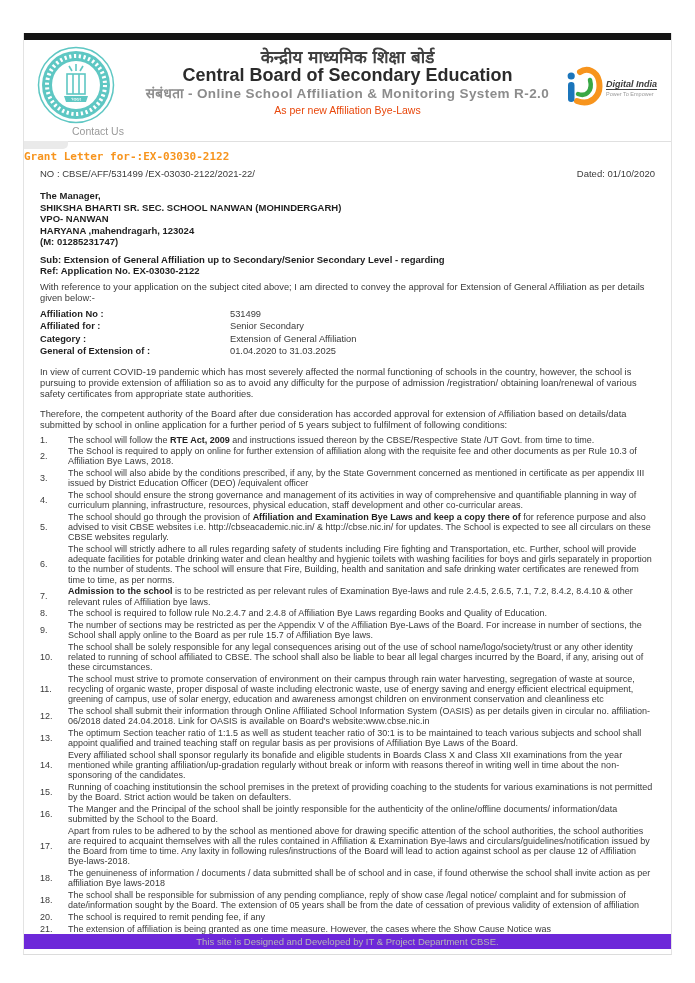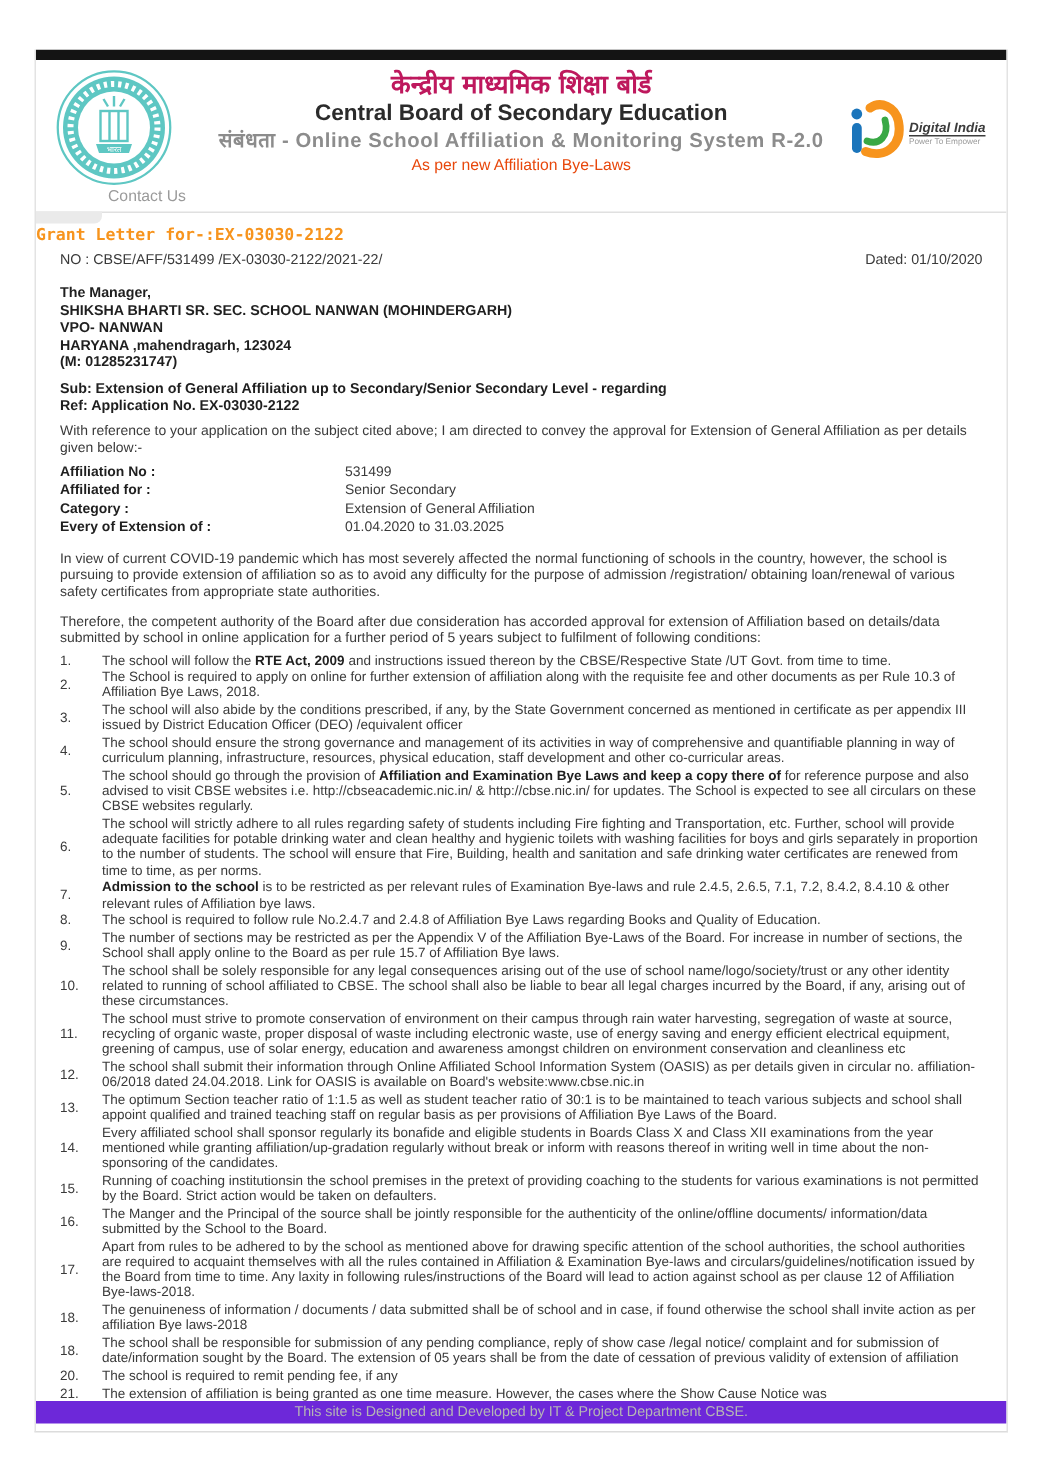--- a/index.html
+++ b/index.html
@@ -6,22 +6,22 @@
   html,body { width:695px; height:983px; background:#ffffff; font-family:"Liberation Sans", sans-serif; position:relative; }
   .doc {
     position:absolute; left:23px; top:33px; width:649px; height:922px;
     background:#fff; overflow:hidden;
     border-left:1px solid #e3e3e3; border-right:1px solid #e3e3e3; border-bottom:1px solid #dcdcdc;
   }
   .topbar { height:7px; background:#141414; }
   .header { position:relative; height:82px; }
   .cbse-logo { position:absolute; left:13px; top:6px; width:78px; height:78px; }
   .titles { text-align:center; padding-top:8px; }
-  .title-hi { font-size:17px; font-weight:bold; color:#be185d; font-family:"DejaVu Sans", sans-serif; line-height:19px; }
-  .title-en { font-size:15px; font-weight:bold; color:#2b2b2b; line-height:17px; }
+  .title-hi { font-size:17px; font-weight:bold; color:#404040; font-family:"DejaVu Sans", sans-serif; line-height:19px; }
+  .title-en { font-size:18px; font-weight:bold; color:#2b2b2b; line-height:17px; }
   .subtitle { font-size:13.5px; font-weight:bold; color:#8c8c8c; letter-spacing:.4px; margin-top:2px; line-height:16px; }
   .tagline { font-size:10.5px; color:#e8470b; margin-top:2px; }
   .di-logo { position:absolute; right:14px; top:24px; display:flex; align-items:center; }
   .di-text { margin-left:1px; }
   .di-name { font-size:9px; font-weight:bold; font-style:italic; color:#3c3c3c; border-bottom:1px solid #3c3c3c; line-height:10px; }
   .di-tag { font-size:5.5px; color:#9a9a9a; margin-top:1px; }
   .nav { position:relative; height:20px; border-bottom:1px solid #e0e0e0; }
   .contact { position:absolute; left:48px; top:3px; font-size:10.5px; color:#9a9a9a; cursor:pointer; text-decoration:none; }
   .nav-tab { position:absolute; left:0; bottom:-8px; width:44px; height:8px; background:#eaeaea; border-radius:0 0 5px 0; }
   .heading { margin-top:8px; font-family:"DejaVu Sans Mono", monospace; font-size:11px; font-weight:bold; color:#f7941d; }
@@ -123,21 +123,21 @@
         </div>
         <div class="detail-row">
           <span class="lbl">Affiliated for :</span>
           <span class="val">Senior Secondary</span>
         </div>
         <div class="detail-row">
           <span class="lbl">Category :</span>
           <span class="val">Extension of General Affiliation</span>
         </div>
         <div class="detail-row">
-          <span class="lbl">Every of Extension of :</span>
+          <span class="lbl">General of Extension of :</span>
           <span class="val">01.04.2020 to 31.03.2025</span>
         </div>
       </div>
 
     <div class="para mt">In view of current COVID-19 pandemic which has most severely affected the normal functioning of schools in the country, however, the school is pursuing to provide extension of affiliation so as to avoid any difficulty for the purpose of admission /registration/ obtaining loan/renewal of various safety certificates from appropriate state authorities.</div>
     <div class="para mt">Therefore, the competent authority of the Board after due consideration has accorded approval for extension of Affiliation based on details/data submitted by school in online application for a further period of 5 years subject to fulfilment of following conditions:</div>
 
     <div class="conds">
         <div class="cond">
           <span class="num">1.</span>
@@ -194,21 +194,21 @@
         <div class="cond">
           <span class="num">14.</span>
           <span class="txt">Every affiliated school shall sponsor regularly its bonafide and eligible students in Boards Class X and Class XII examinations from the year mentioned while granting affiliation/up-gradation regularly without break or inform with reasons thereof in writing well in time about the non-sponsoring of the candidates.</span>
         </div>
         <div class="cond">
           <span class="num">15.</span>
           <span class="txt">Running of coaching institutionsin the school premises in the pretext of providing coaching to the students for various examinations is not permitted by the Board. Strict action would be taken on defaulters.</span>
         </div>
         <div class="cond">
           <span class="num">16.</span>
-          <span class="txt">The Manger and the Principal of the source shall be jointly responsible for the authenticity of the online/offline documents/ information/data submitted by the School to the Board.</span>
+          <span class="txt">The Manger and the Principal of the school shall be jointly responsible for the authenticity of the online/offline documents/ information/data submitted by the School to the Board.</span>
         </div>
         <div class="cond">
           <span class="num">17.</span>
           <span class="txt">Apart from rules to be adhered to by the school as mentioned above for drawing specific attention of the school authorities, the school authorities are required to acquaint themselves with all the rules contained in Affiliation &amp; Examination Bye-laws and circulars/guidelines/notification issued by the Board from time to time. Any laxity in following rules/instructions of the Board will lead to action against school as per clause 12 of Affiliation Bye-laws-2018.</span>
         </div>
         <div class="cond">
           <span class="num">18.</span>
           <span class="txt">The genuineness of information / documents / data submitted shall be of school and in case, if found otherwise the school shall invite action as per affiliation Bye laws-2018</span>
         </div>
         <div class="cond">

